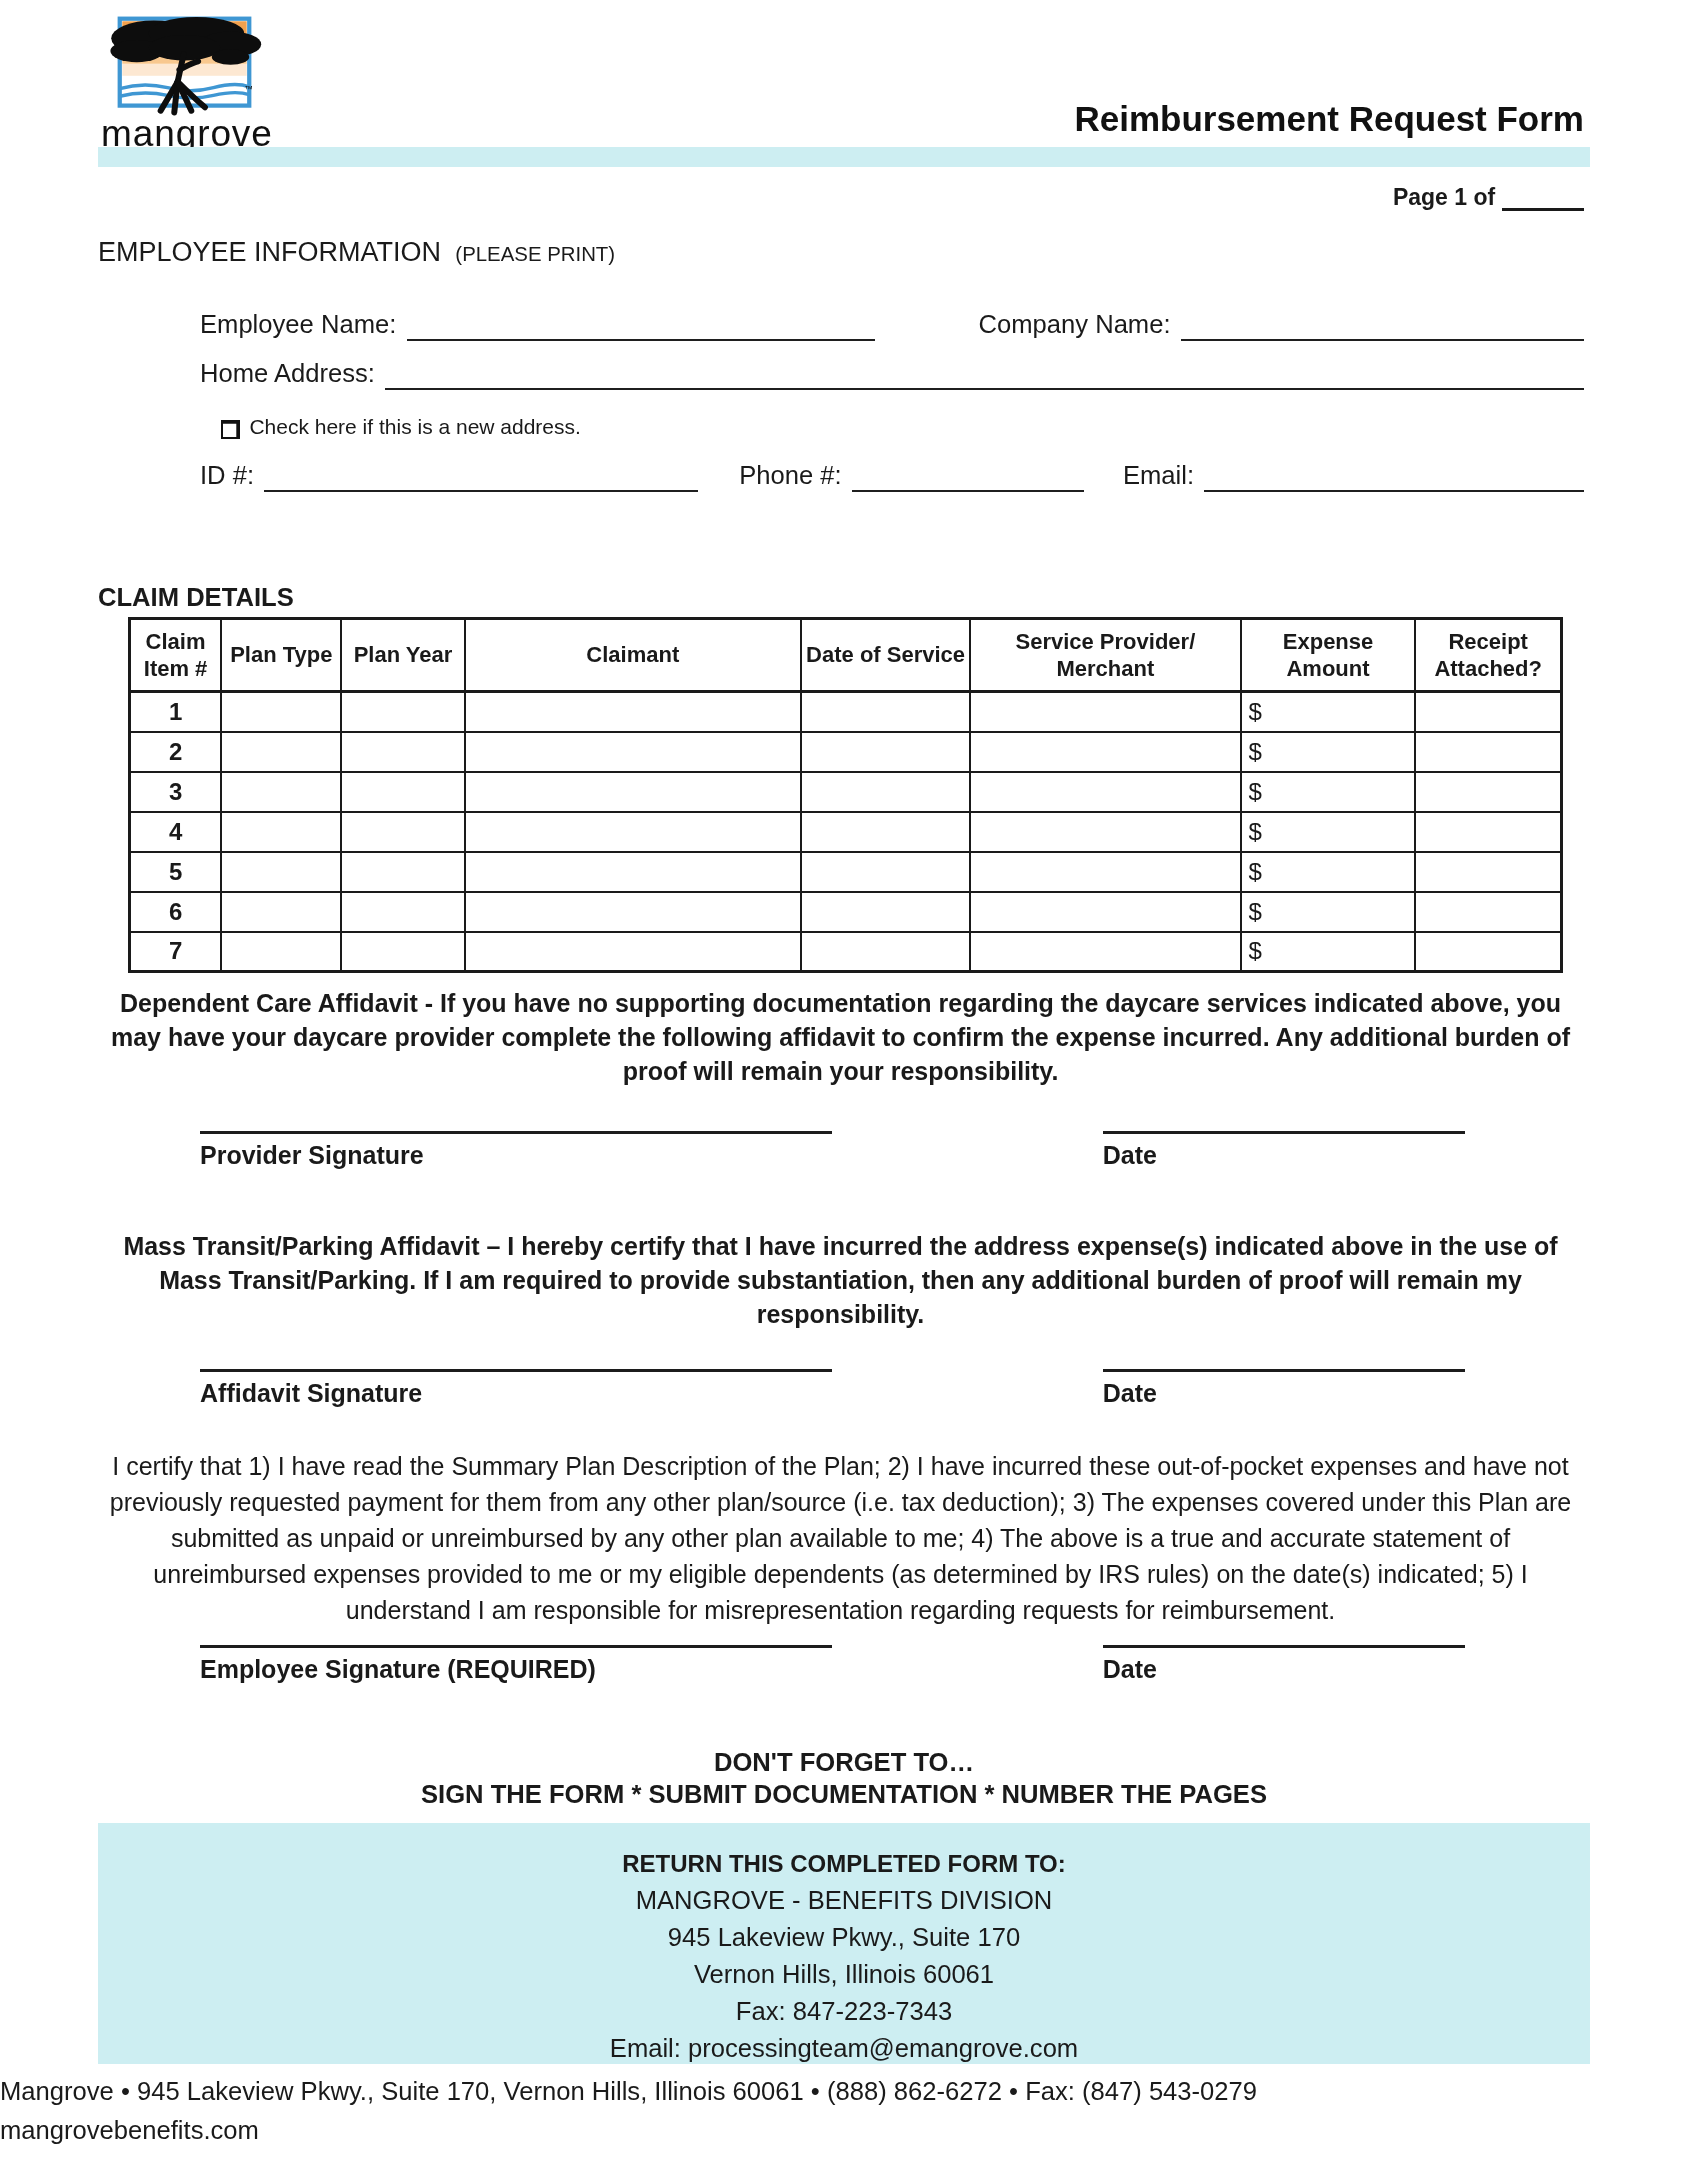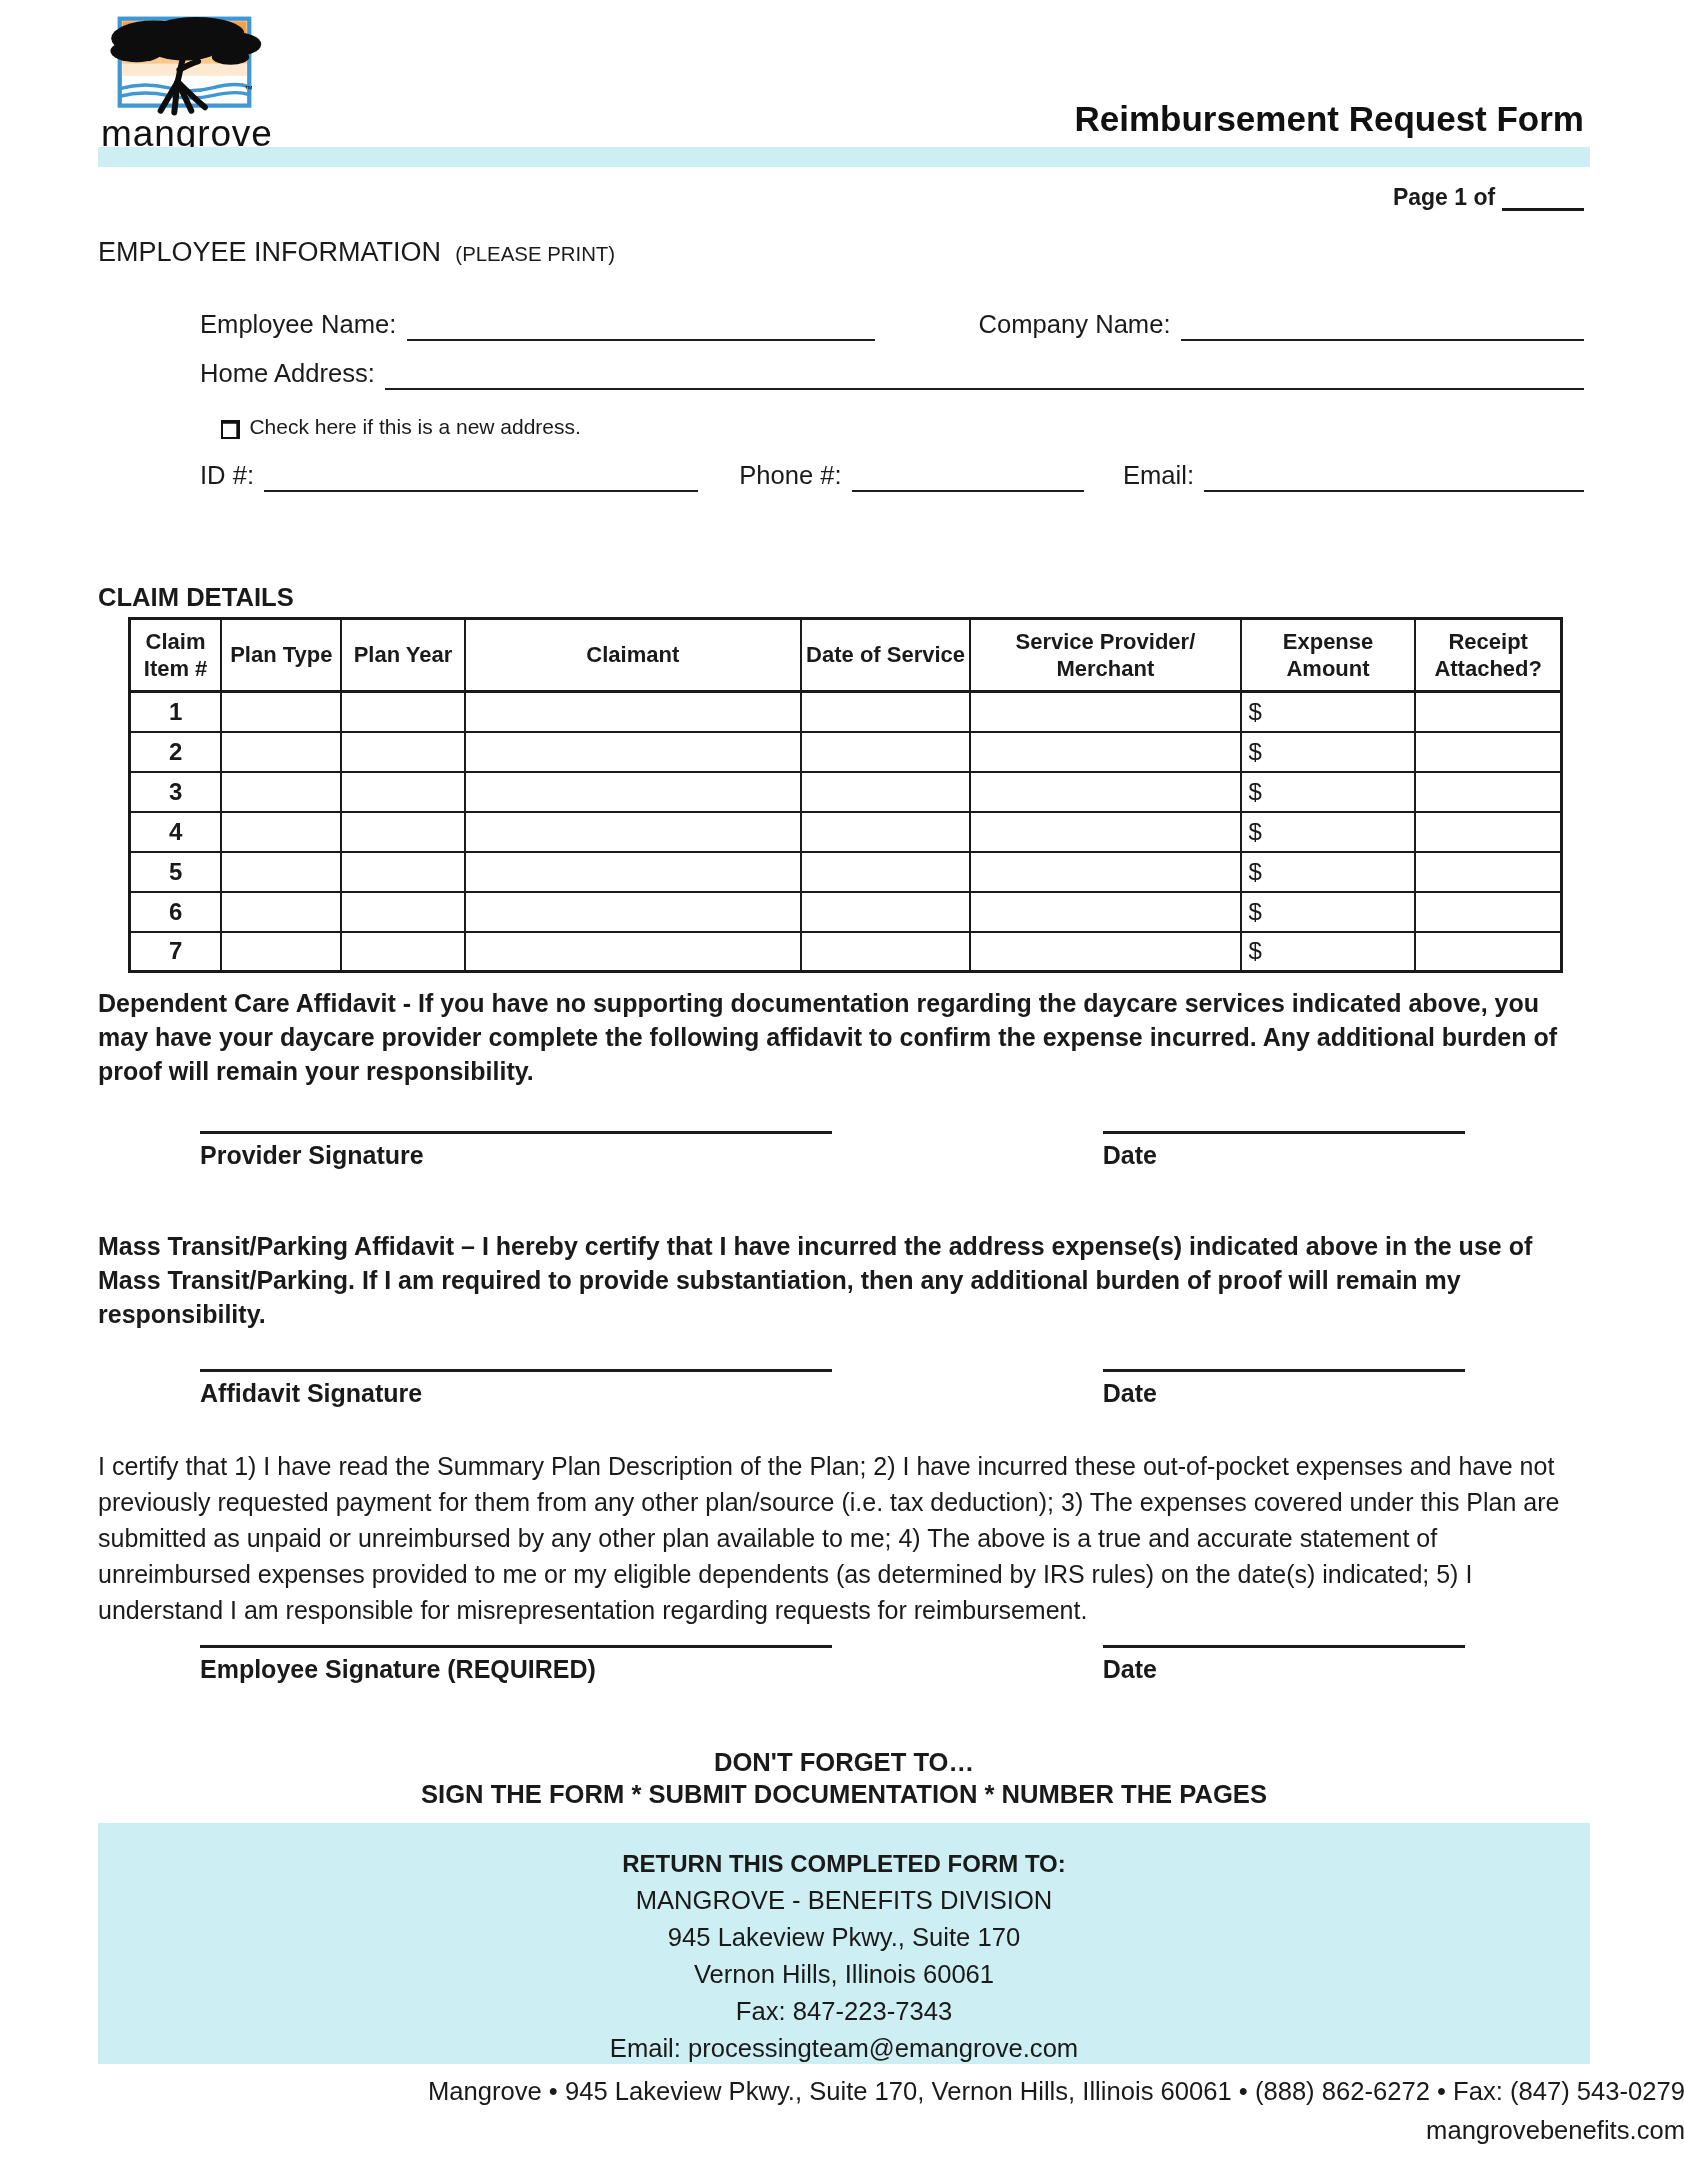--- a/index.html
+++ b/index.html
@@ -54,21 +54,21 @@
   .claim-table th {
     font-size:22px; font-weight:bold; text-align:center; vertical-align:middle;
     height:73px; line-height:1.25; white-space:pre-line; padding:3.4px 1.7px;
     border-bottom:3.4px solid #1a1a1a;
   }
   .claim-table td { height:40px; font-size:24px; vertical-align:middle; }
   .claim-table td.item { text-align:center; font-weight:bold; }
   .claim-table td.amount { text-align:left; padding-left:6.8px; }
 
   
-  .para { position:absolute; left:98px; right:102px; font-size:25px; line-height:34px; text-align:left; }
+  .para { position:absolute; left:98px; right:102px; font-size:25px; line-height:34px; text-align:center; }
   .para.bold { font-weight:bold; }
   .dep-para { top:986px; }
   .mass-para { top:1229px; line-height:34px; }
   .cert-para { top:1448px; line-height:36px; font-size:25px; }
 
   
   .sig-block { position:absolute; left:200px; width:1265px; }
   .sig-block .lines, .sig-block .labels { display:flex;gap:42px; }
   .sig-line { border-bottom:3.4px solid #1c1c1c; height:0; }
   .sig-long { width:677px; }
@@ -83,21 +83,21 @@
 
   
   .reminder { position:absolute; left:98px; right:95px; text-align:center; font-weight:bold; font-size:25.6px; }
   .reminder-1 { top:1748px; }
   .reminder-2 { top:1780px; }
   .return-box { position:absolute; left:98px; right:95px; top:1823px; height:241px; text-align:center; padding-top:22px; }
   .return-box .box-title { font-size:24px; font-weight:bold; line-height:37px; }
   .return-box .box-line { font-size:25.6px; line-height:37px; }
 
   
-  .footer-line { position:absolute; left:0; right:0; text-align:right; font-size:25.6px;padding-left:20px; }
+  .footer-line { position:absolute; left:0; right:0; text-align:left; font-size:25.6px; }
   .footer-1 { top:2077px; }
   .footer-2 { top:2116px; }
 </style>
 </head>
 <body>
 
 <div class="page">
 
   <div class="logo">
     <svg width="167" height="106" viewBox="0 0 196 124">

